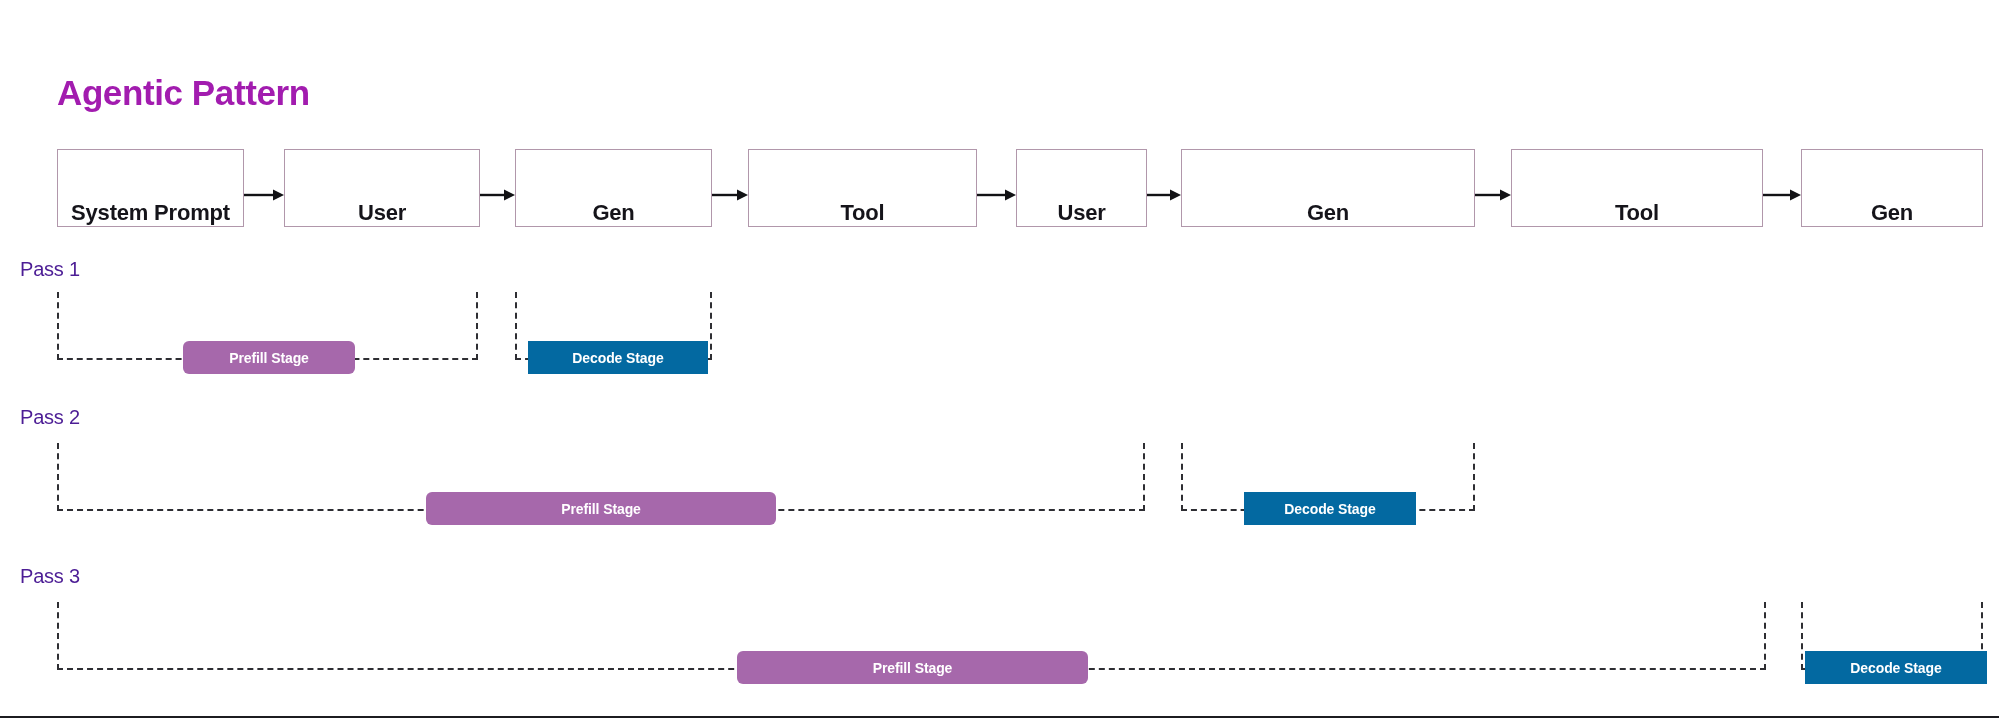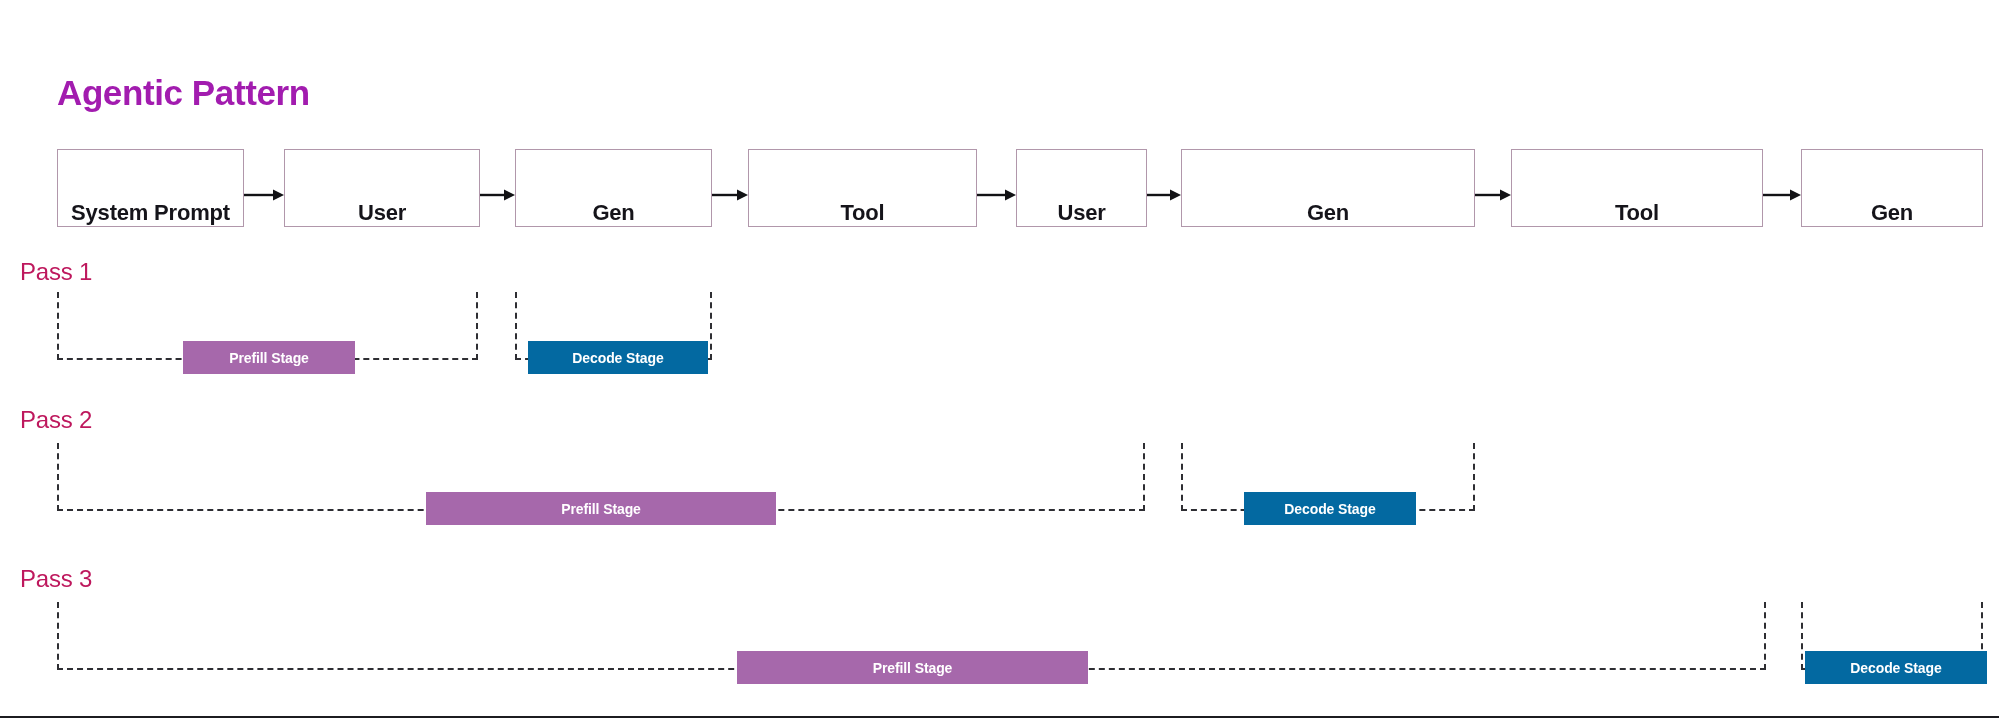--- a/index.html
+++ b/index.html
@@ -53,23 +53,23 @@
   .stage-arrow {
     position: absolute;
     top: 188px;
     height: 14px;
     display: block;
   }
 
   
   .pass-label {
     position: absolute;
-    font-size: 24px;
+    font-size: 20px;
     font-weight: normal;
-    color: #be185d;
+    color: #4c1d95;
     letter-spacing: -0.2px;
     white-space: nowrap;
   }
 
   
   .bracket {
     position: absolute;
     border-left: 2px dashed #2e2e33;
     border-bottom: 2px dashed #2e2e33;
     border-right: 2px dashed #2e2e33;
@@ -81,21 +81,21 @@
     height: 33px;
     display: flex;
     align-items: center;
     justify-content: center;
     color: #ffffff;
     font-size: 14px;
     font-weight: bold;
     letter-spacing: -0.1px;
     white-space: nowrap;
   }
-  .stage-bar.prefill { background: #a668ab; }
+  .stage-bar.prefill { background: #a668ab; border-radius: 6px; }
   .stage-bar.decode  { background: #0369a1; }
 
   
   #bottom-rule {
     position: absolute;
     left: 0;
     top: 716px;
     width: 1999px;
     height: 2px;
     background: #1c1c20;

